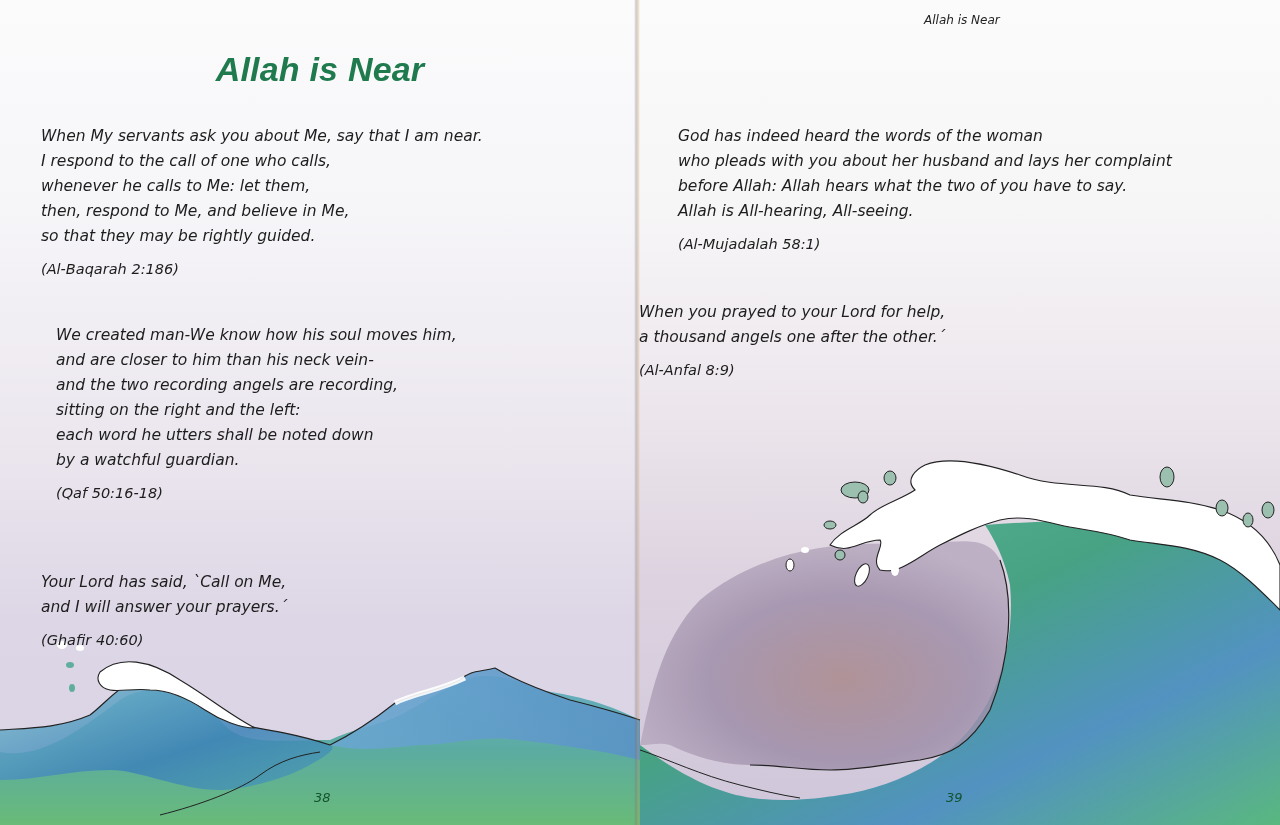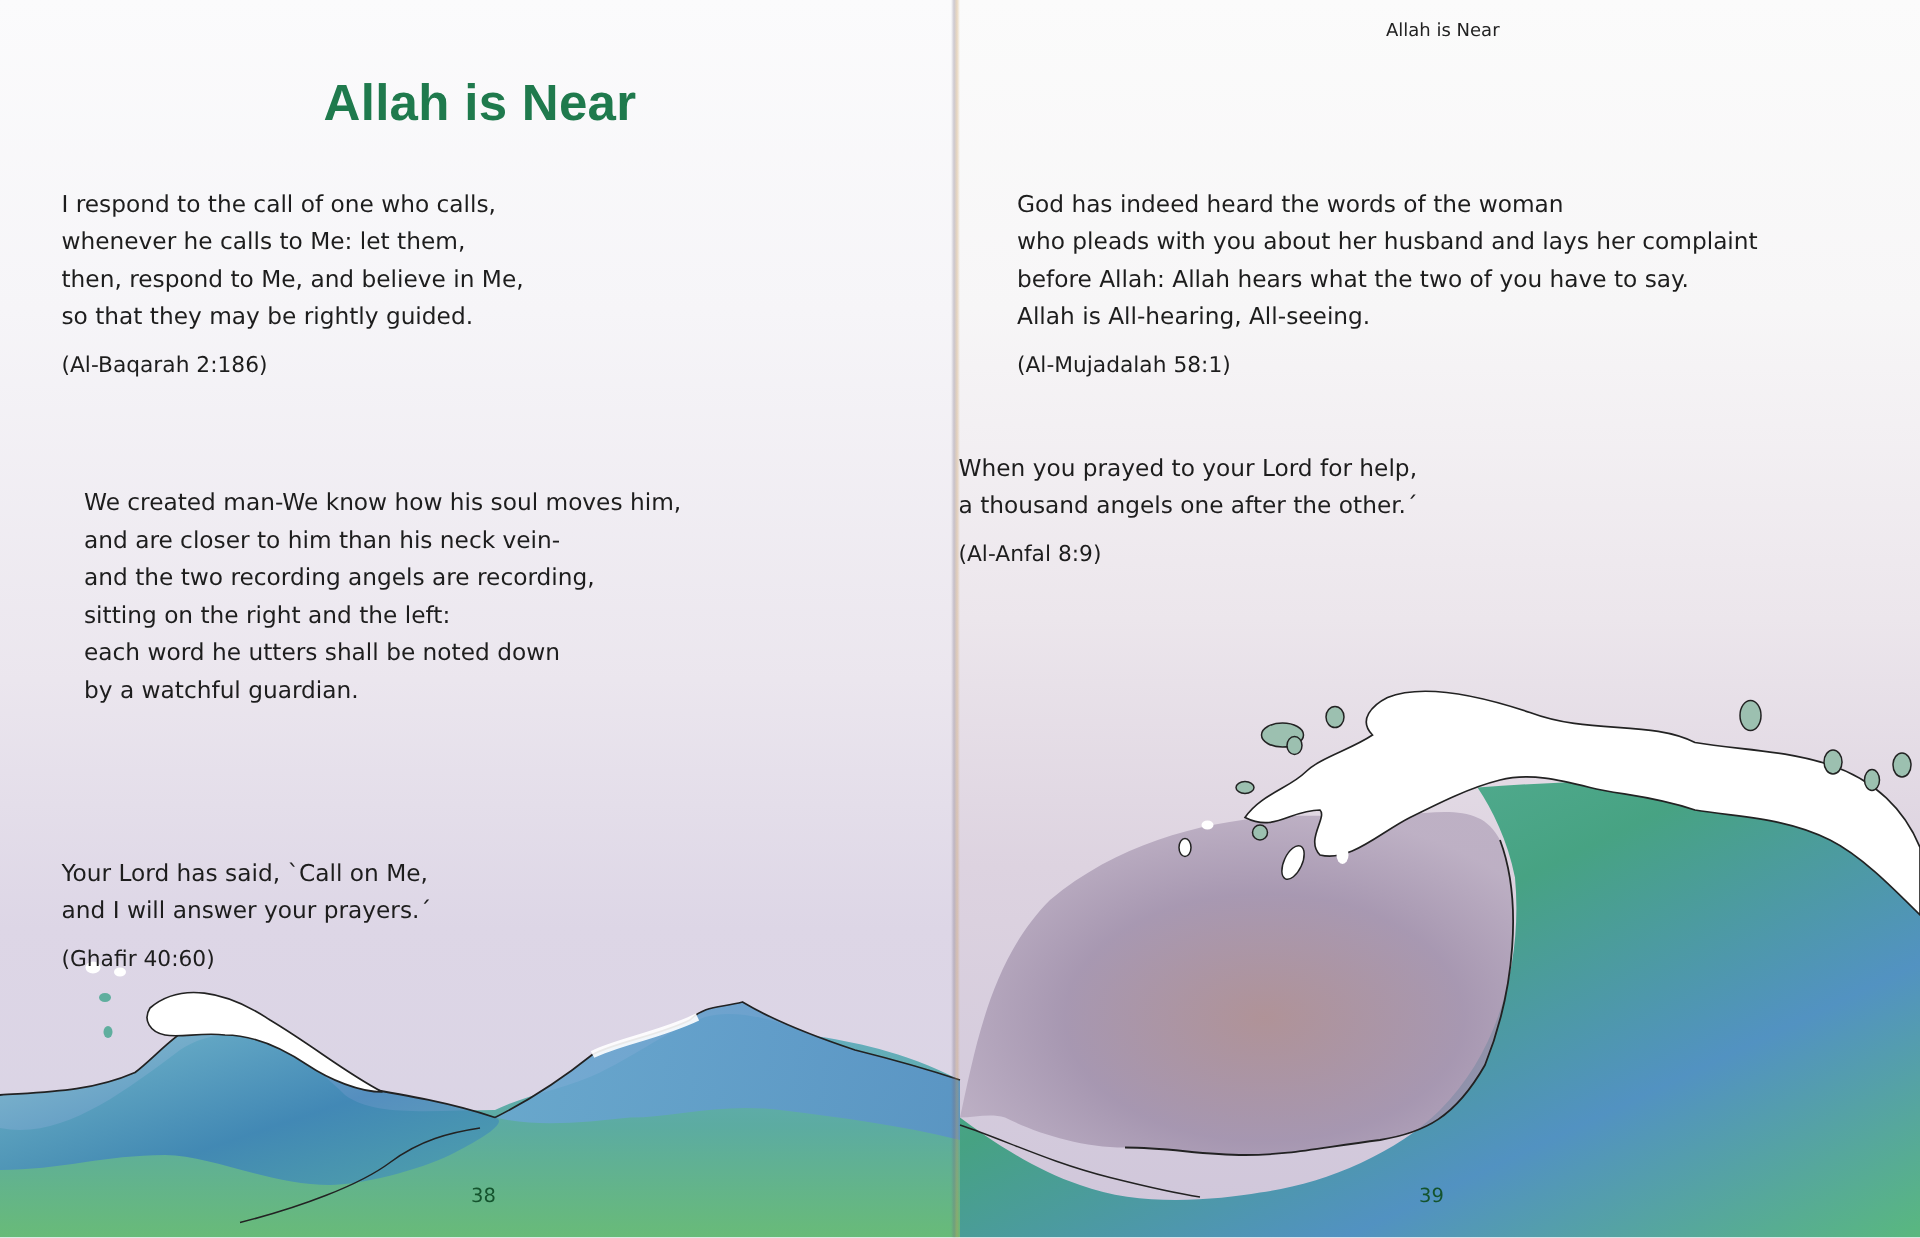--- a/index.html
+++ b/index.html
@@ -2,21 +2,21 @@
 <html><head>
   <meta charset="utf-8">
   <style>
     html, body { margin: 0; padding: 0; }
     body {
       width: 1280px; height: 825px; overflow: hidden; position: relative;
       background: #f7f6f8;
       font-family: "DejaVu Sans", sans-serif;
       color: #1a1a1a;
     }
-    .spread { position: absolute; left: 0; top: 0; width: 1280px; height: 726px; }
+    .spread { position: absolute; left: 0; top: 0; width: 1280px; height: 726px; font-style: italic; }
     .page { position: absolute; top: 0; height: 825px; overflow: hidden; }
     .page-left { left: 0; width: 638px;
       background: linear-gradient(180deg, #fbfbfc 0%, #f6f5f8 25%, #ebe6ee 55%, #ddd6e6 75%, #d9d3e4 100%);
     }
     .page-right { left: 638px; width: 642px;
       background: linear-gradient(180deg, #fbfbfb 0%, #f7f6f7 25%, #ece6ec 50%, #ddd3e0 70%, #cfc6da 100%);
     }
     .gutter {
       position: absolute; left: 634px; top: 0; width: 6px; height: 825px;
       background: linear-gradient(90deg, rgba(180,170,190,0.0), rgba(120,110,130,0.35), rgba(200,150,80,0.35), rgba(180,170,190,0.0));
@@ -113,34 +113,36 @@
     <ellipse cx="1248" cy="520" rx="5" ry="7" fill="#9cc0b0" stroke="#222" stroke-width="1"></ellipse>
     <ellipse cx="1268" cy="510" rx="6" ry="8" fill="#9cc0b0" stroke="#222" stroke-width="1"></ellipse>
   </svg>
 
   <div class="gutter"></div>
 
   <div class="running-head">Allah is Near</div>
   <h1 class="title">Allah is Near</h1>
 
   <div class="verse" style="left:41px; top:124px;">
+    <span class="line">When My servants ask you about Me, say that I am near.</span>
     <span class="line">I respond to the call of one who calls,</span>
     <span class="line">whenever he calls to Me: let them,</span>
     <span class="line">then, respond to Me, and believe in Me,</span>
     <span class="line">so that they may be rightly guided.</span>
     <span class="ref">(Al-Baqarah 2:186)</span>
   </div>
 
   <div class="verse" style="left:56px; top:323px;">
     <span class="line">We created man-We know how his soul moves him,</span>
     <span class="line">and are closer to him than his neck vein-</span>
     <span class="line">and the two recording angels are recording,</span>
     <span class="line">sitting on the right and the left:</span>
     <span class="line">each word he utters shall be noted down</span>
     <span class="line">by a watchful guardian.</span>
+    <span class="ref">(Qaf 50:16-18)</span>
   </div>
 
   <div class="verse" style="left:41px; top:570px;">
     <span class="line">Your Lord has said, `Call on Me,</span>
     <span class="line">and I will answer your prayers.´</span>
     <span class="ref">(Ghafir 40:60)</span>
   </div>
 
   <div class="verse" style="left:678px; top:124px;">
     <span class="line">God has indeed heard the words of the woman</span>

